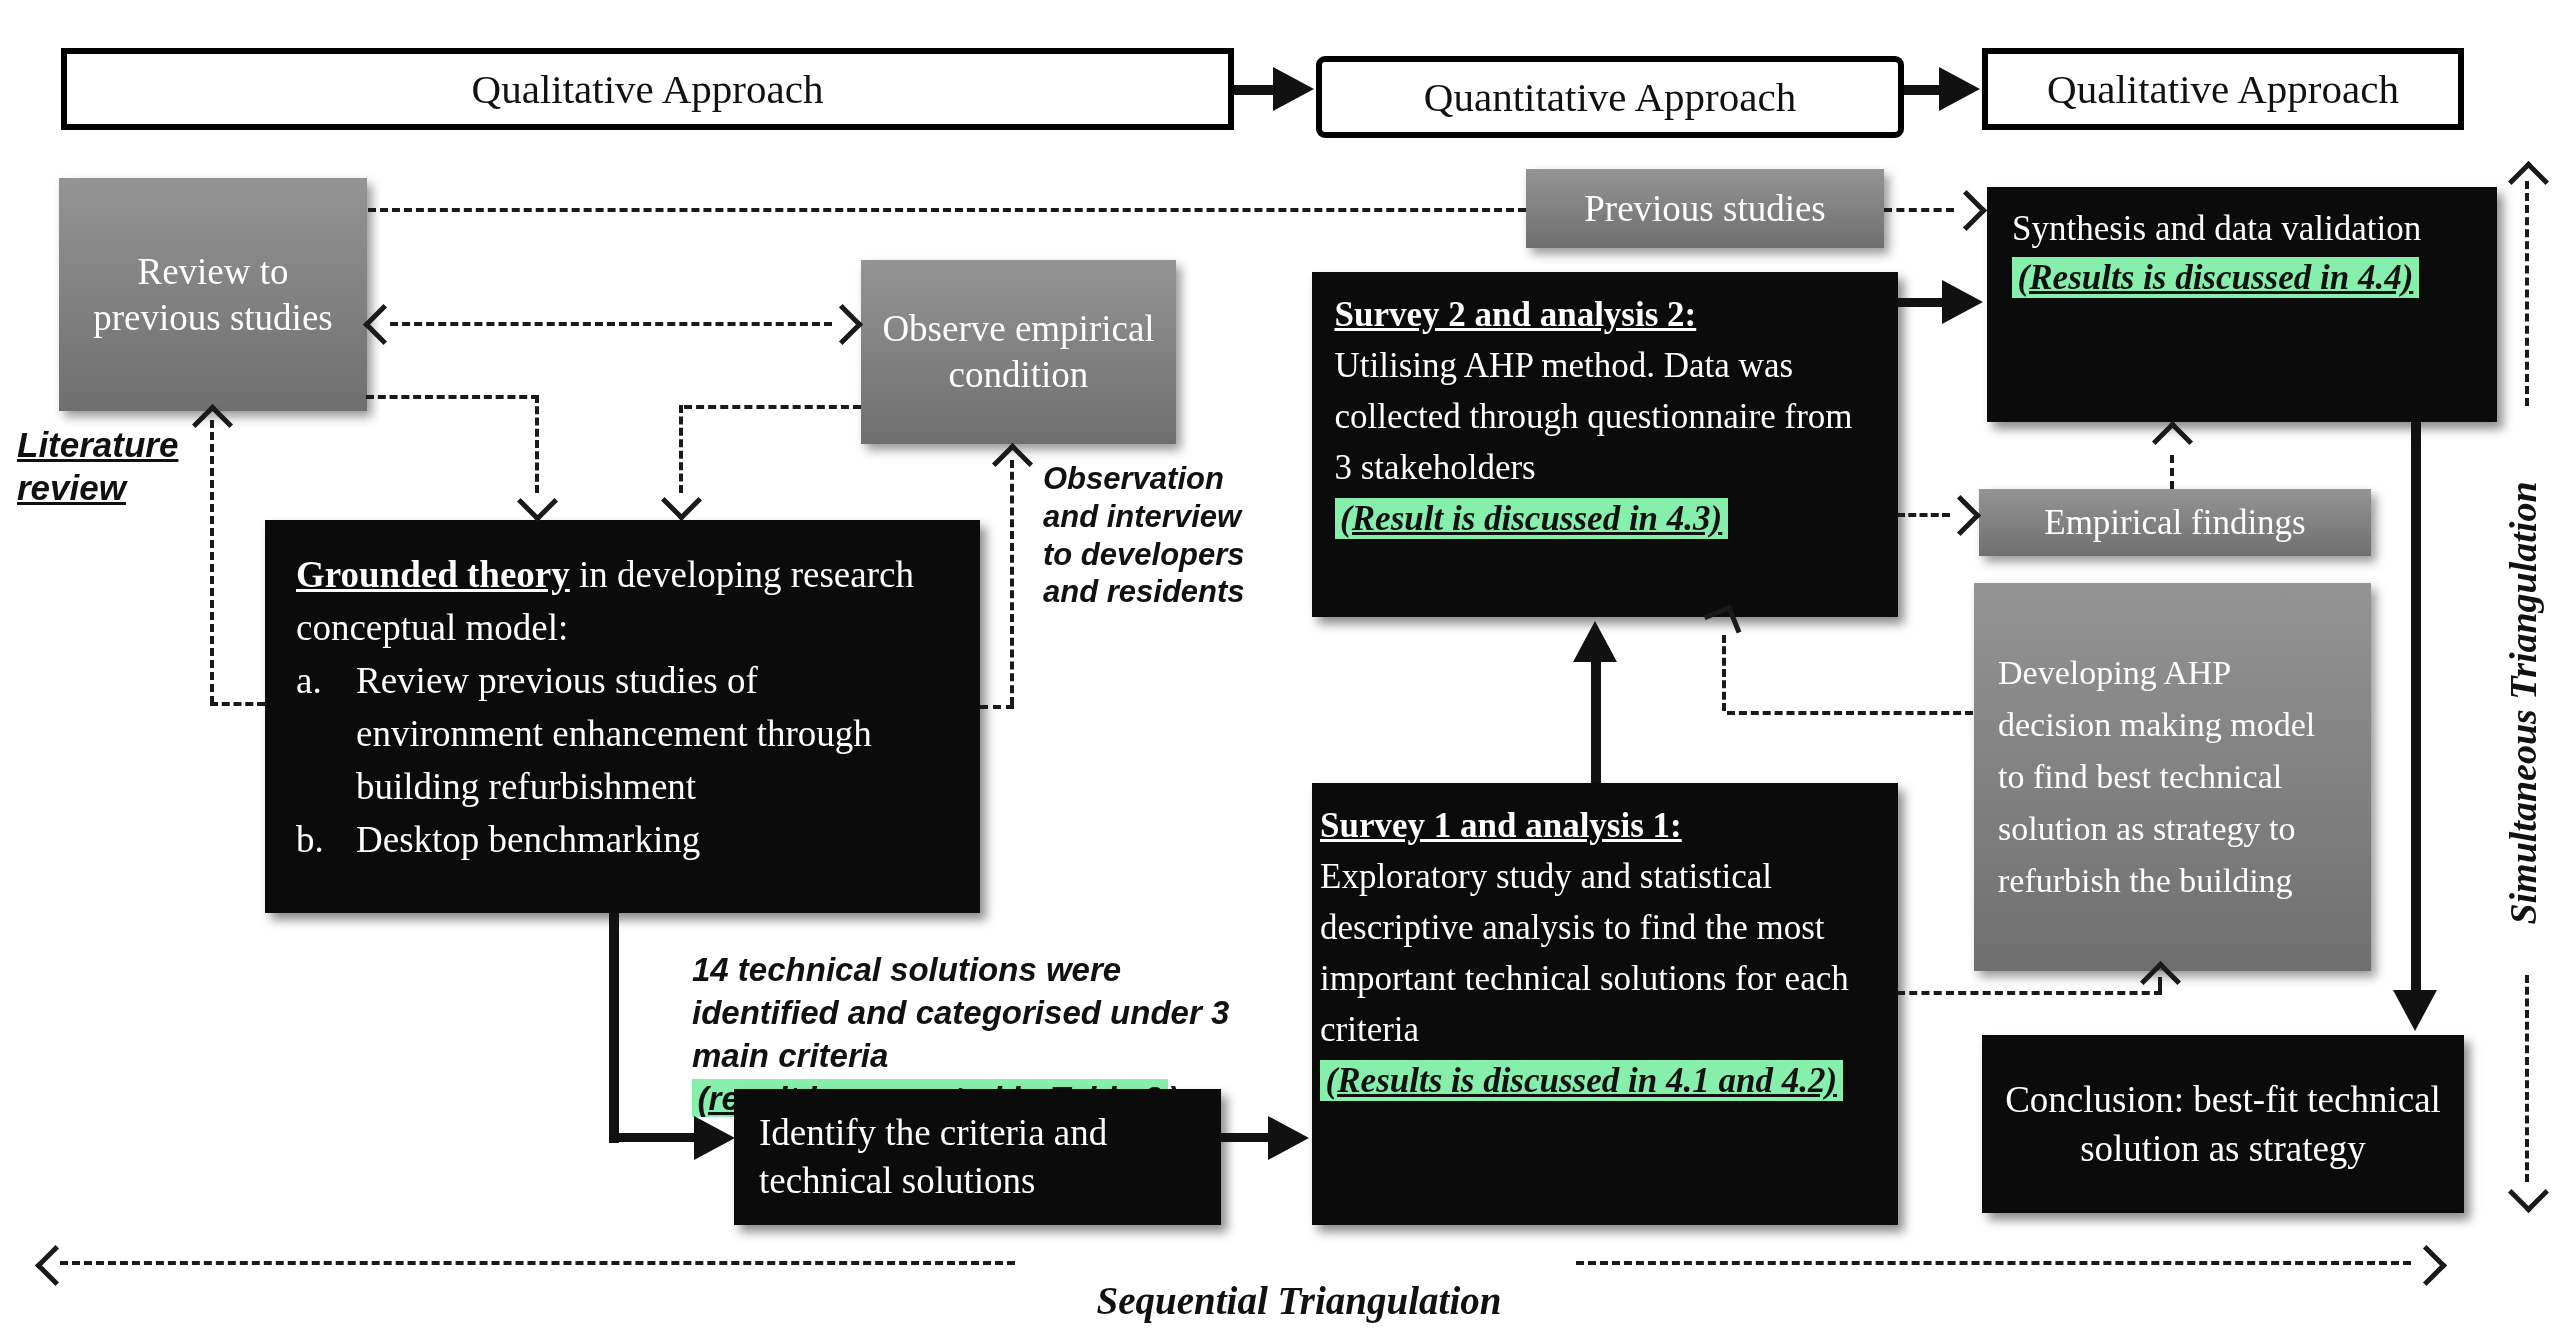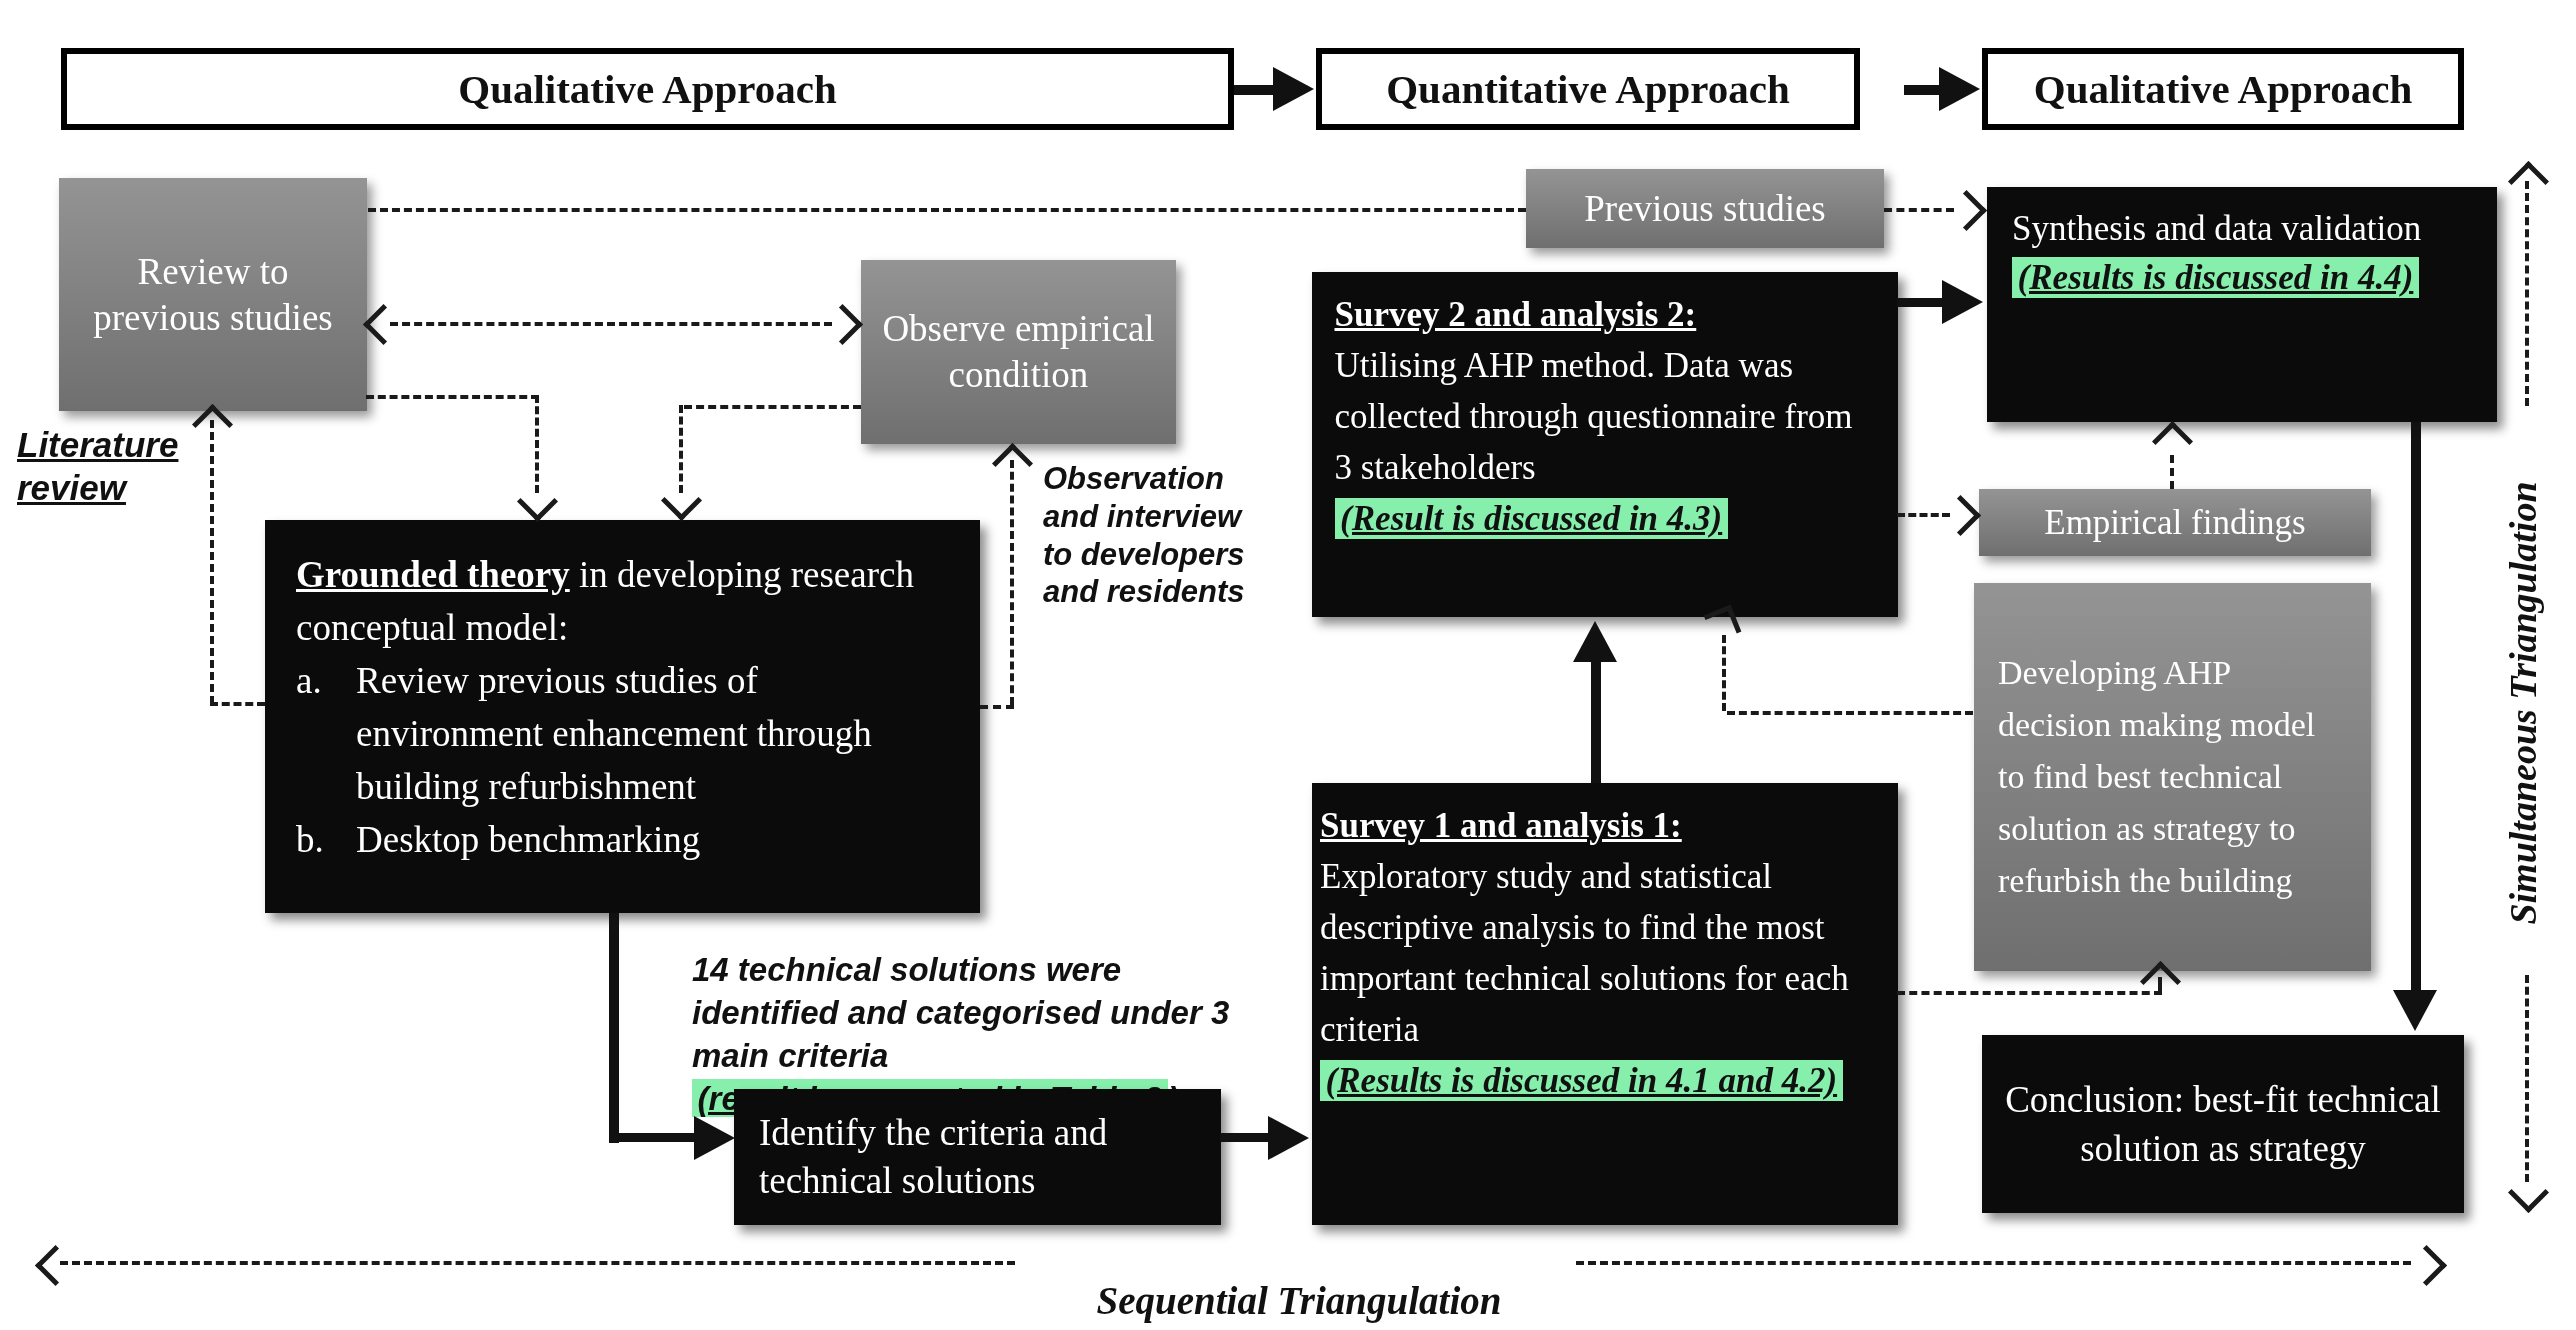--- a/index.html
+++ b/index.html
@@ -1,21 +1,21 @@
 <!DOCTYPE html>
 <html style="font-size:11.2px"><head>
 <meta charset="utf-8">
 <style>
   html,body{margin:0;padding:0;background:#ffffff;}
   .canvas{position:relative;width:2576px;height:1330px;background:#ffffff;overflow:hidden;
           font-family:"Liberation Serif", serif;color:#111;}
 
   
   .box{position:absolute;box-sizing:border-box;display:flex;align-items:center;justify-content:center;}
-  .hdr{background:#ffffff;border:6.3px solid #000;font-weight:bold;font-size:41px;text-align:center;}
+  .hdr{background:#ffffff;border:6.3px solid #000;font-weight:normal;font-size:41px;text-align:center;}
   .gray{background:linear-gradient(#949494,#6f6f6f);color:#fff;text-align:center;
         box-shadow:4.9px 6.3px 9.8px rgba(0,0,0,.40);font-size:37px;line-height:46px;}
   .black{background:#0b0b0b;color:#fff;box-shadow:5.6px 7px 9.8px rgba(0,0,0,.45);
          align-items:flex-start;justify-content:flex-start;text-align:left;}
   .black .inner{width:100%;}
   .hl{background:#86efac;color:#111;font-weight:bold;font-style:italic;text-decoration:underline;padding:0.7px 5.6px;
       box-decoration-break:clone;-webkit-box-decoration-break:clone;}
   .bu{font-weight:bold;text-decoration:underline;}
 
   
@@ -43,21 +43,21 @@
 <body>
 
 <div class="canvas">
 
   <div class="box hdr" style="left:61px;top:48px;width:1173px;height:82px;">
     <span>Qualitative Approach</span>
   </div>
   <div class="sl" style="left:1234px;top:85px;width:44px;height:9.8px;"></div>
   <div class="tri right" style="left:1273px;top:67px;"></div>
 
-  <div class="box hdr" style="left:1316px;top:48px;width:544px;height:82px;">
+  <div class="box hdr" style="left:1316px;top:56px;width:588px;height:82px;border-radius:9px;">
     <span>Quantitative Approach</span>
   </div>
   <div class="sl" style="left:1904px;top:85px;width:39px;height:9.8px;"></div>
   <div class="tri right" style="left:1939px;top:67px;"></div>
 
   <div class="box hdr" style="left:1982px;top:48px;width:482px;height:82px;">
     <span>Qualitative Approach</span>
   </div>
 
   <div class="box gray" style="left:59px;top:178px;width:308px;height:233px;padding:0 21px;">

